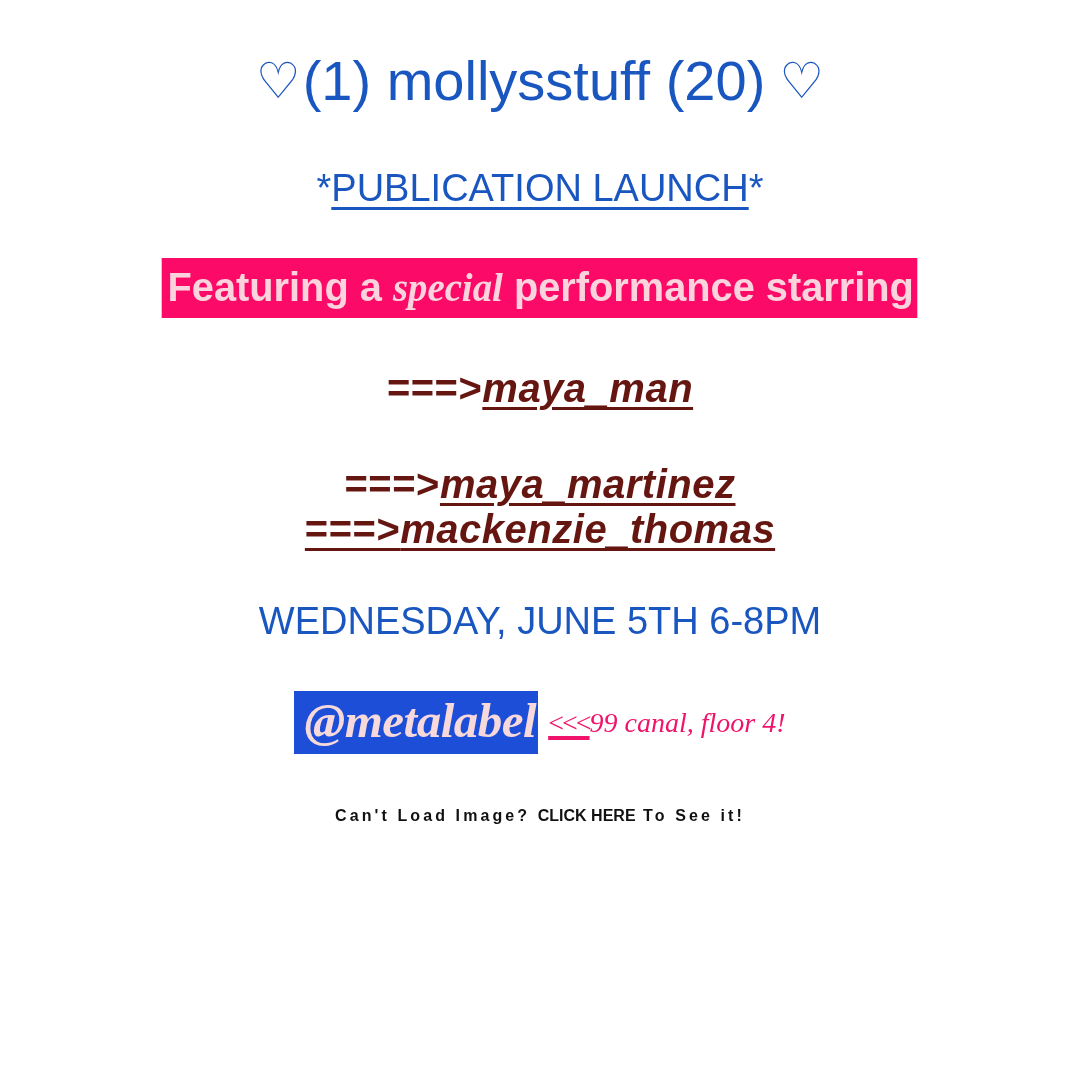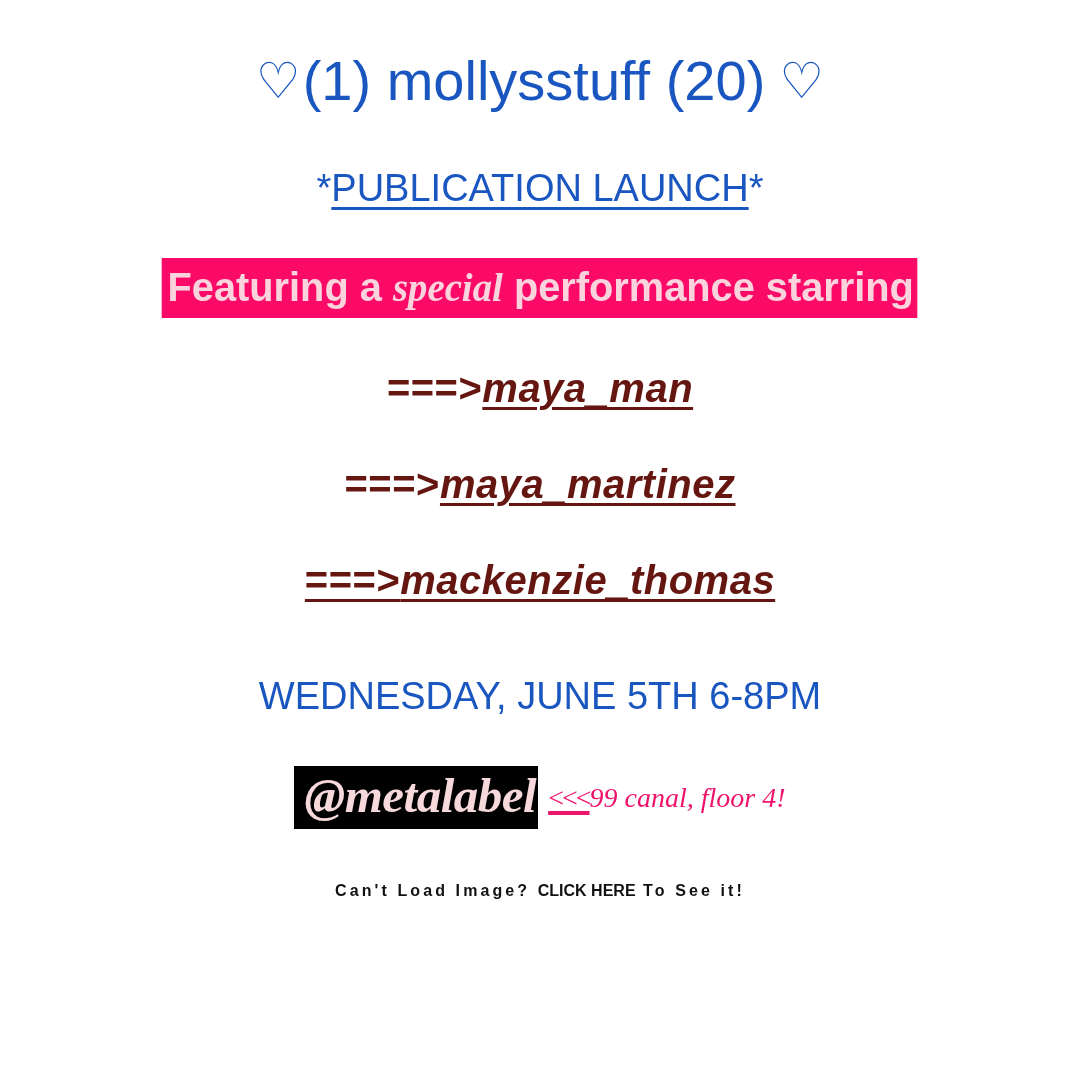--- a/index.html
+++ b/index.html
@@ -94,54 +94,54 @@
   .performer {
     font-weight: bold;
     font-style: italic;
     font-size: 40px;
     color: #661610;
     white-space: nowrap;
     letter-spacing: 0.5px;
   }
   .performer-1 { margin-top: 48px; }
   .performer-2 { margin-top: 51px; }
-  .performer-3 { margin-top: 51px; }
+  .performer-3 { }
   .performer .arrow {
     font-style: normal;
   }
   .performer .handle {
     text-decoration: underline;
     text-decoration-thickness: 3px;
     text-underline-offset: 5px;
   }
   
   .performer-3 .arrow,
   .performer-3 .handle {
     text-decoration: underline;
     text-decoration-thickness: 3px;
     text-underline-offset: 5px;
   }
 
   
   .date-line {
-    margin-top: 72px;
+    margin-top: 48px;
     font-size: 38px;
     color: #1a56c0;
     white-space: nowrap;
   }
 
   
   .venue-line {
     margin-top: 48px;
     white-space: nowrap;
     display: flex;
     align-items: center;
   }
   .metalabel {
-    background: #000000;
+    background: #1d4ed8;
     color: #f7d9dc;
     font-family: "Liberation Serif", serif;
     font-weight: bold;
     font-style: italic;
     font-size: 49px;
     line-height: 1.16;
     padding: 2px 2px 4px 10px;
     letter-spacing: -0.5px;
   }
   .venue-addr {

